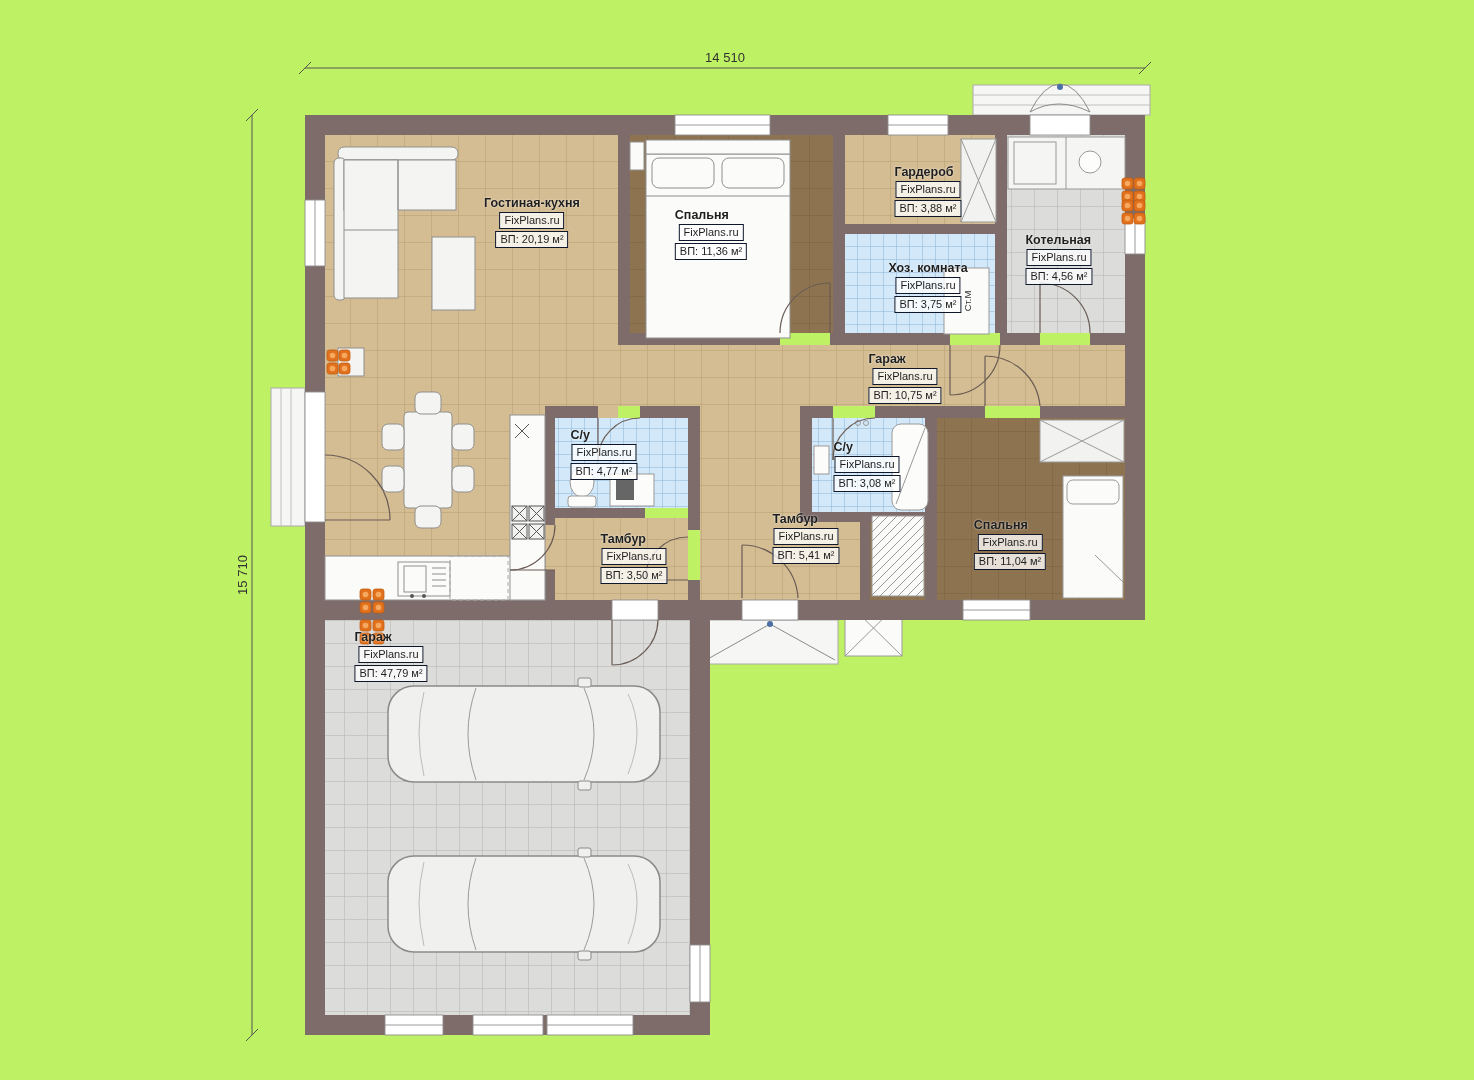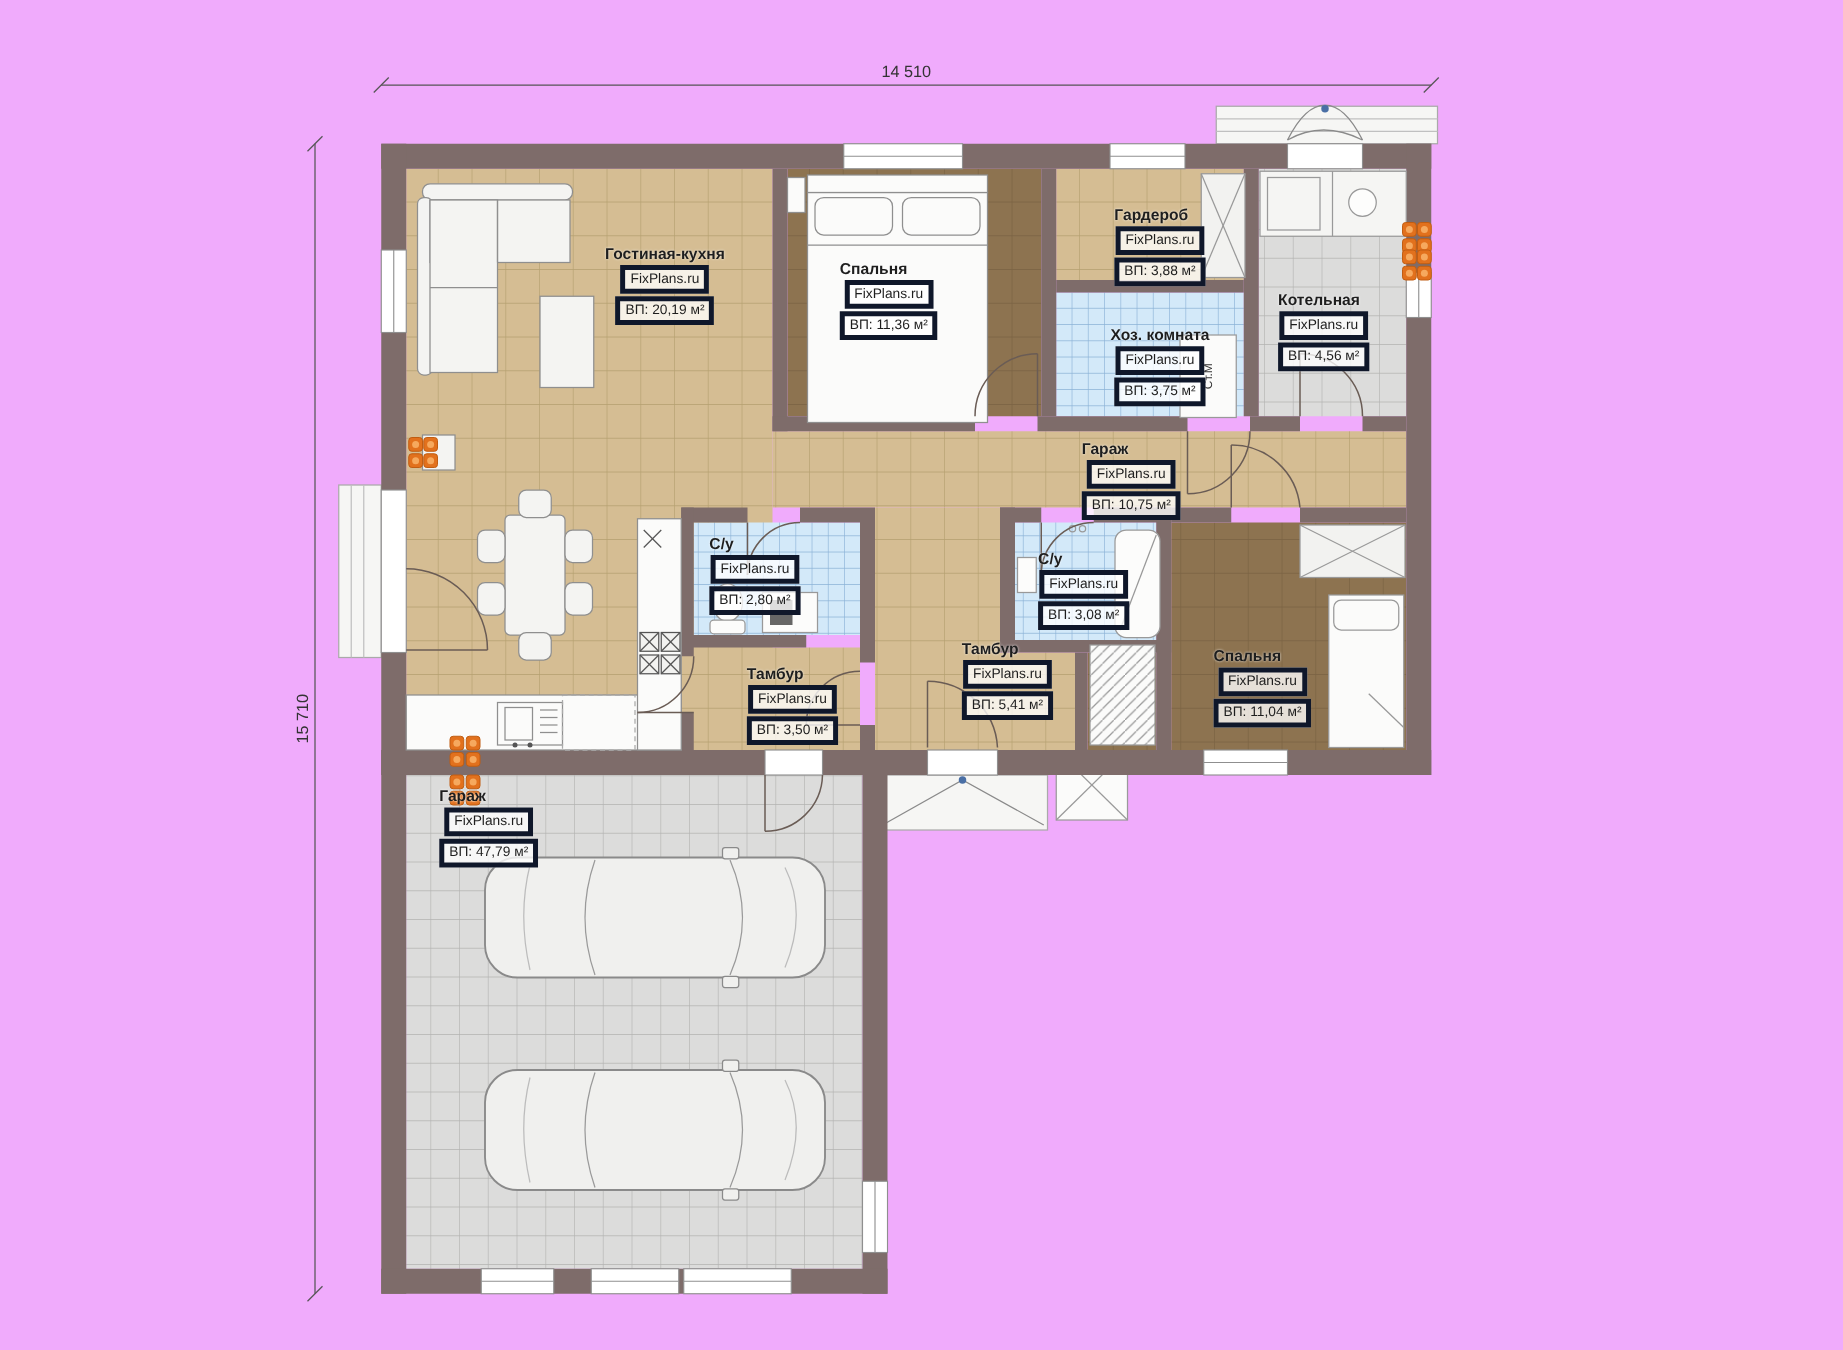--- a/index.html
+++ b/index.html
@@ -1,20 +1,20 @@
 <!DOCTYPE html>
 <html><head>
 <meta charset="utf-8">
 <style>
   html,body{margin:0;padding:0;background:#ffffff;font-family:"Liberation Sans",sans-serif;}
-  .stage{position:relative;width:1474px;height:1080px;background:#f0abfc;overflow:hidden;}
+  .stage{position:relative;width:1474px;height:1080px;background:#bef264;overflow:hidden;}
   .stage svg{position:absolute;left:0;top:0;}
   .room-label{position:absolute;transform:translateX(-50%);z-index:5;}
   .room-name{font-weight:bold;font-size:12.5px;color:#1e1e1e;white-space:nowrap;text-shadow:0 0 2px rgba(255,255,255,.85);}
-  .room-box{display:block;width:max-content;margin:2px auto 0;border:4px solid #0f172a;background:rgba(255,255,255,.78);
+  .room-box{display:block;width:max-content;margin:2px auto 0;border:1px solid #0f172a;background:rgba(255,255,255,.78);
             font-size:11px;line-height:15px;padding:0 4px;color:#1e1e1e;white-space:nowrap;}
   .dim-label{position:absolute;font-size:13px;color:#333;z-index:5;transform:translate(-50%,-50%);white-space:nowrap;}
   .dim-label.vert{transform:translate(-50%,-50%) rotate(-90deg);}
   .stm-label{position:absolute;font-size:9.5px;color:#333;z-index:5;transform:translate(-50%,-50%) rotate(-90deg);white-space:nowrap;}
 </style>
 </head>
 <body>
 
 <div class="stage">
 
@@ -340,21 +340,21 @@
   <div class="room-box">ВП: 4,56 м²</div>
 </div>
 <div class="room-label" style="left:905px;top:352px">
   <div class="room-name">Гараж</div>
   <div class="room-box">FixPlans.ru</div>
   <div class="room-box">ВП: 10,75 м²</div>
 </div>
 <div class="room-label" style="left:604px;top:428px">
   <div class="room-name">С/у</div>
   <div class="room-box">FixPlans.ru</div>
-  <div class="room-box">ВП: 2,80 м²</div>
+  <div class="room-box">ВП: 4,77 м²</div>
 </div>
 <div class="room-label" style="left:867px;top:440px">
   <div class="room-name">С/у</div>
   <div class="room-box">FixPlans.ru</div>
   <div class="room-box">ВП: 3,08 м²</div>
 </div>
 <div class="room-label" style="left:806px;top:512px">
   <div class="room-name">Тамбур</div>
   <div class="room-box">FixPlans.ru</div>
   <div class="room-box">ВП: 5,41 м²</div>

